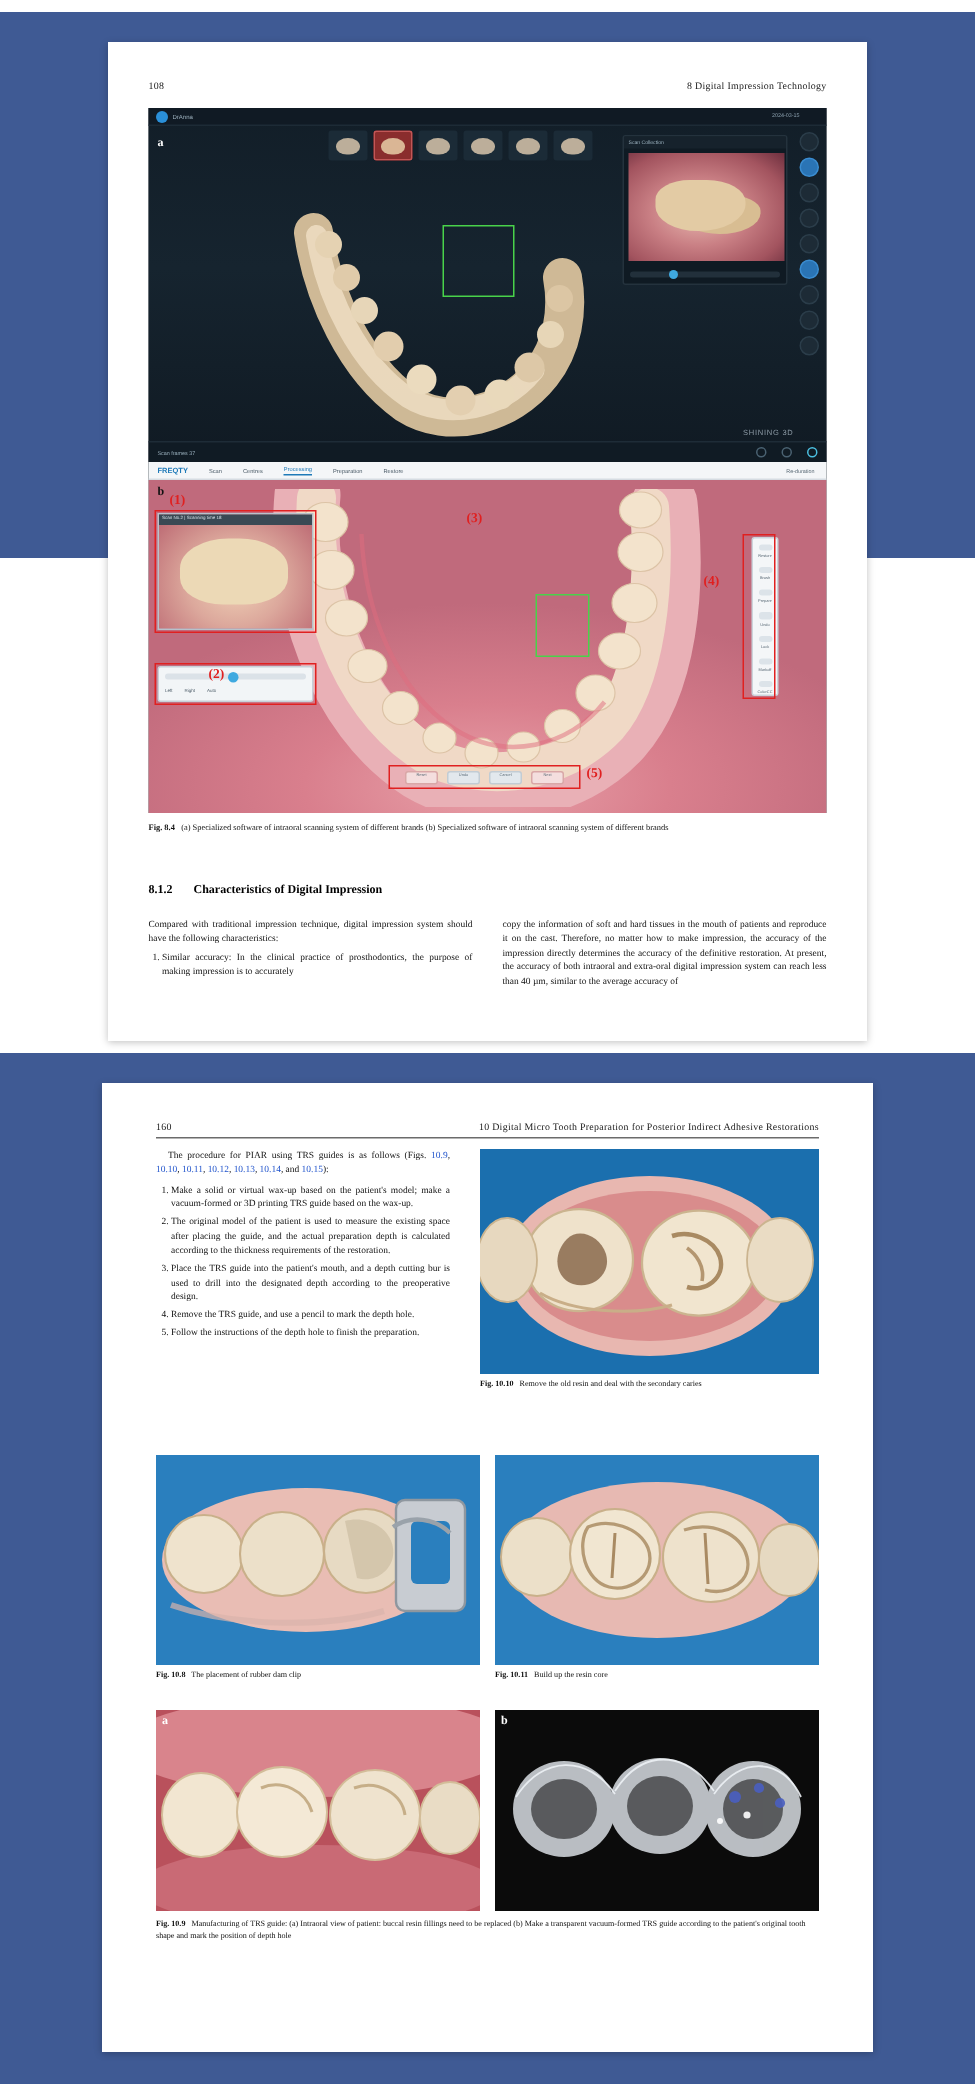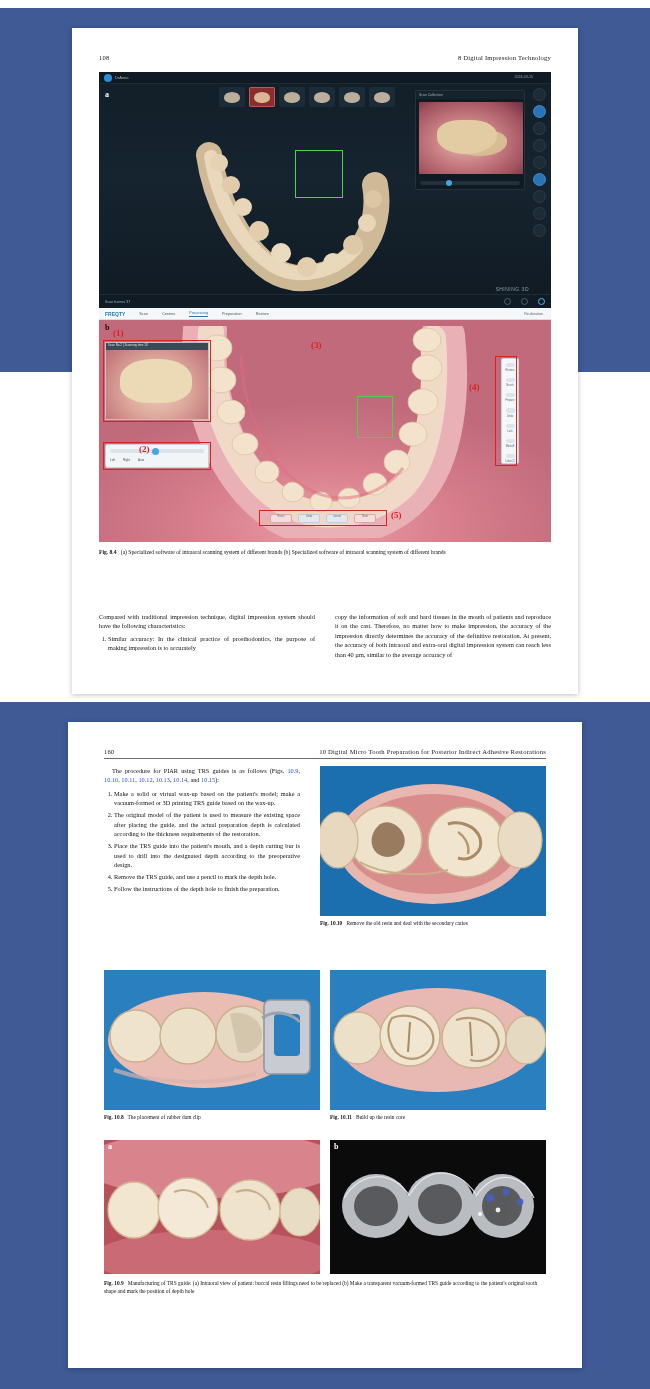--- a/index.html
+++ b/index.html
@@ -434,20 +434,24 @@
           </div>
           <div class="scan-label-b">b</div>
         </div>
       </div>
 
       <div class="caption" style="left:27px;top:520px;width:452px;">
         <b>Fig. 8.4&nbsp;&nbsp;</b>
         <span>(a) Specialized software of intraoral scanning system of different brands (b) Specialized software of intraoral scanning system of different brands</span>
       </div>
 
+      <div class="h3" style="left:27px;top:560px;width:452px;">
+        <span class="num">8.1.2&nbsp;&nbsp;</span>
+        <span>Characteristics of Digital Impression</span>
+      </div>
 
       <div class="col" style="left:27px;top:584px;width:216px;">
         <p>Compared with traditional impression technique, digital impression system should have the following characteristics:</p>
         <ol>
           <li>Similar accuracy: In the clinical practice of prosthodontics, the purpose of making impression is to accurately</li>
         </ol>
       </div>
       <div class="col" style="left:263px;top:584px;width:216px;">
         <p>copy the information of soft and hard tissues in the mouth of patients and reproduce it on the cast. Therefore, no matter how to make impression, the accuracy of the impression directly determines the accuracy of the definitive restoration. At present, the accuracy of both intraoral and extra-oral digital impression system can reach less than 40 µm, similar to the average accuracy of</p>
       </div>

